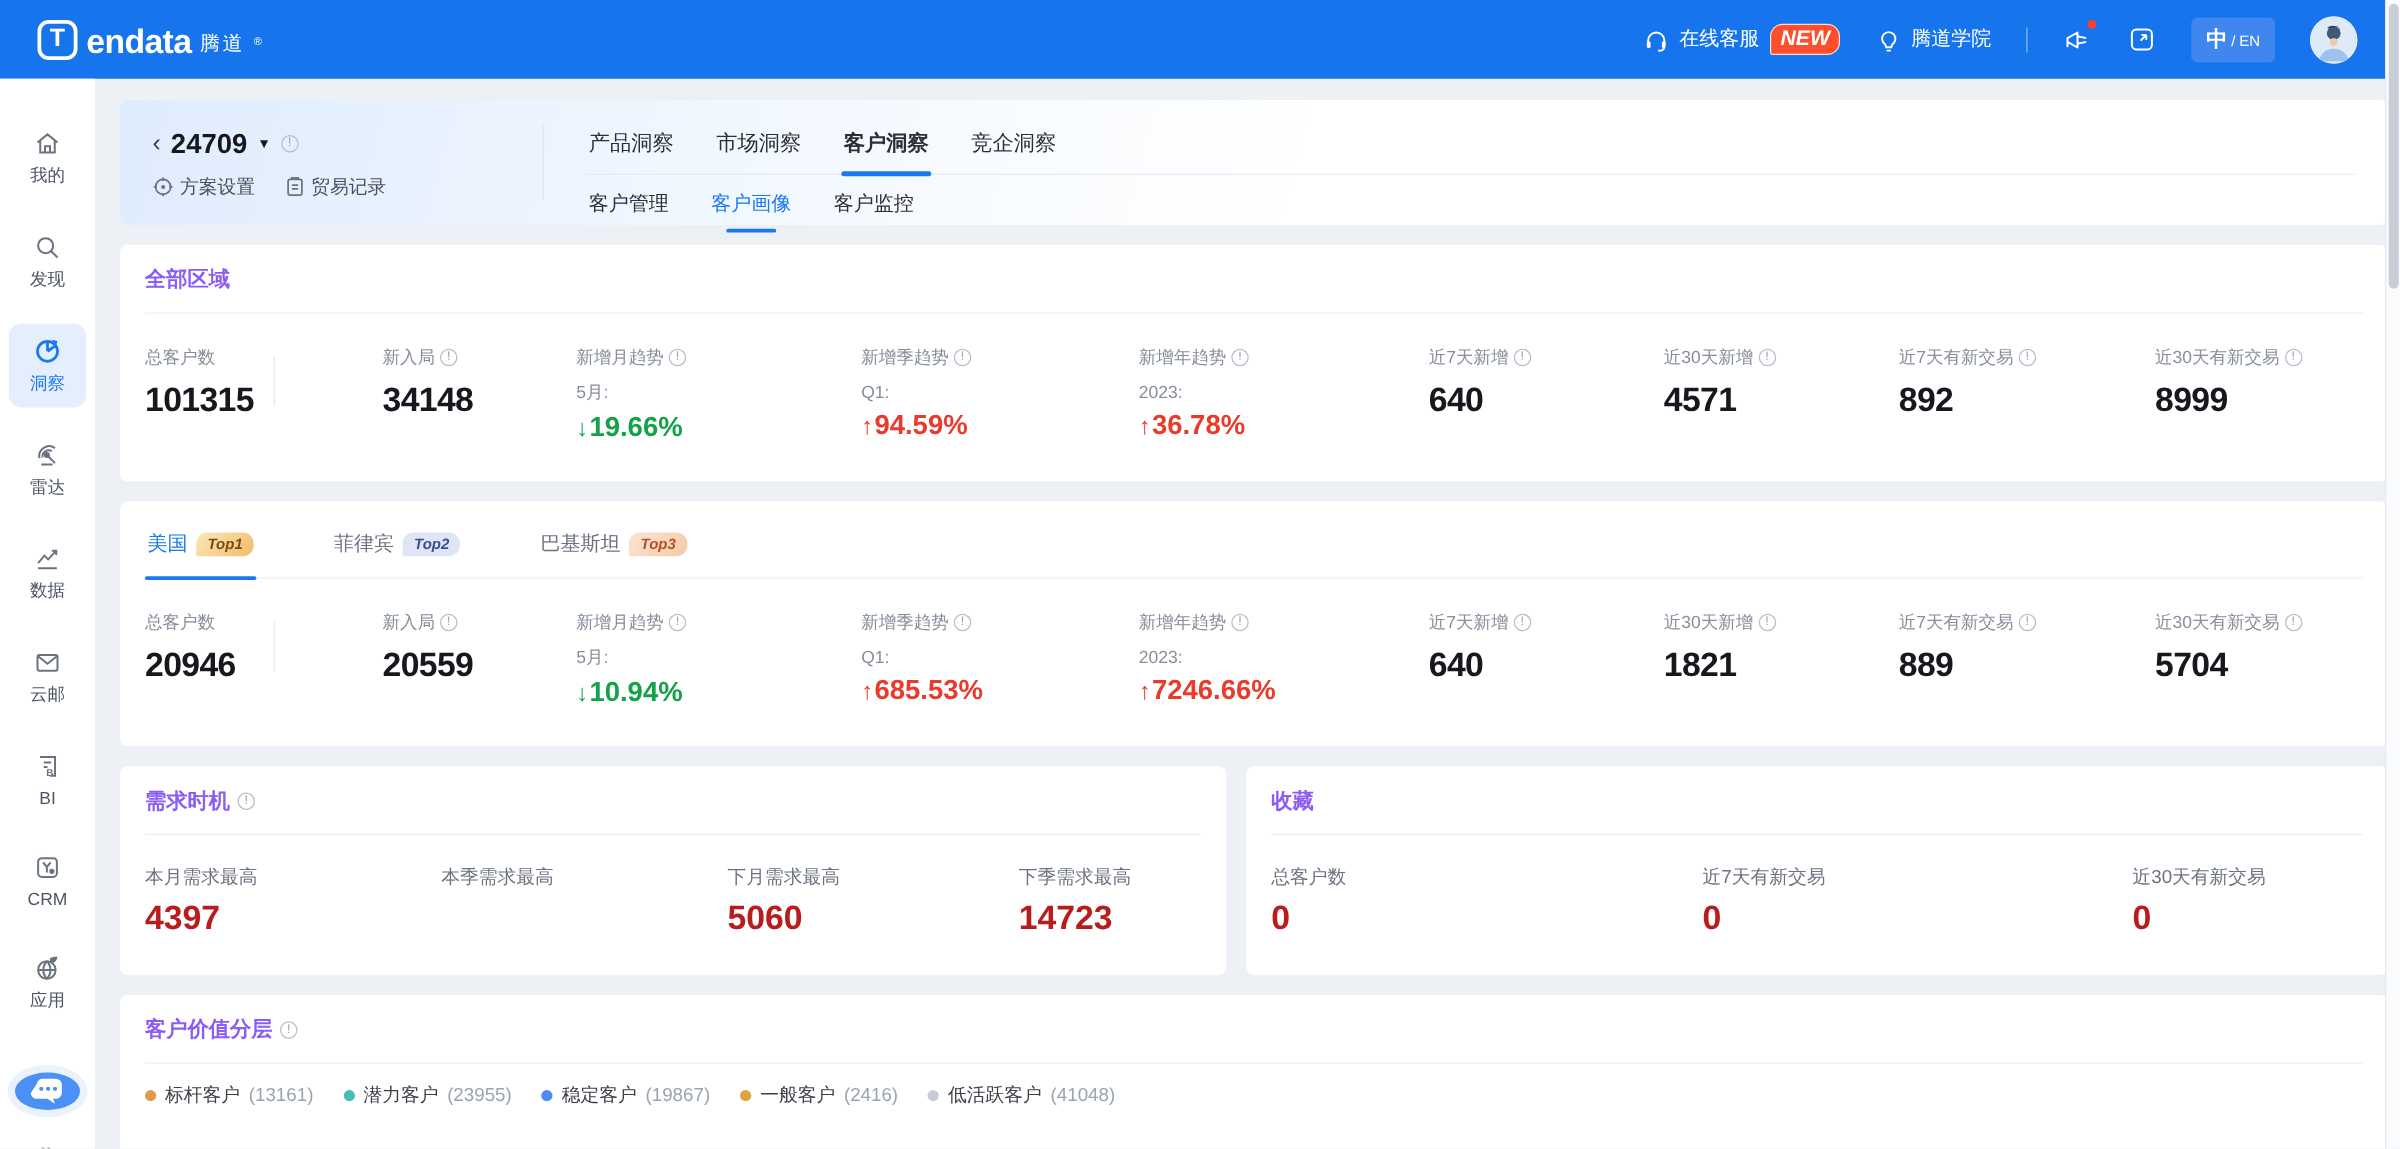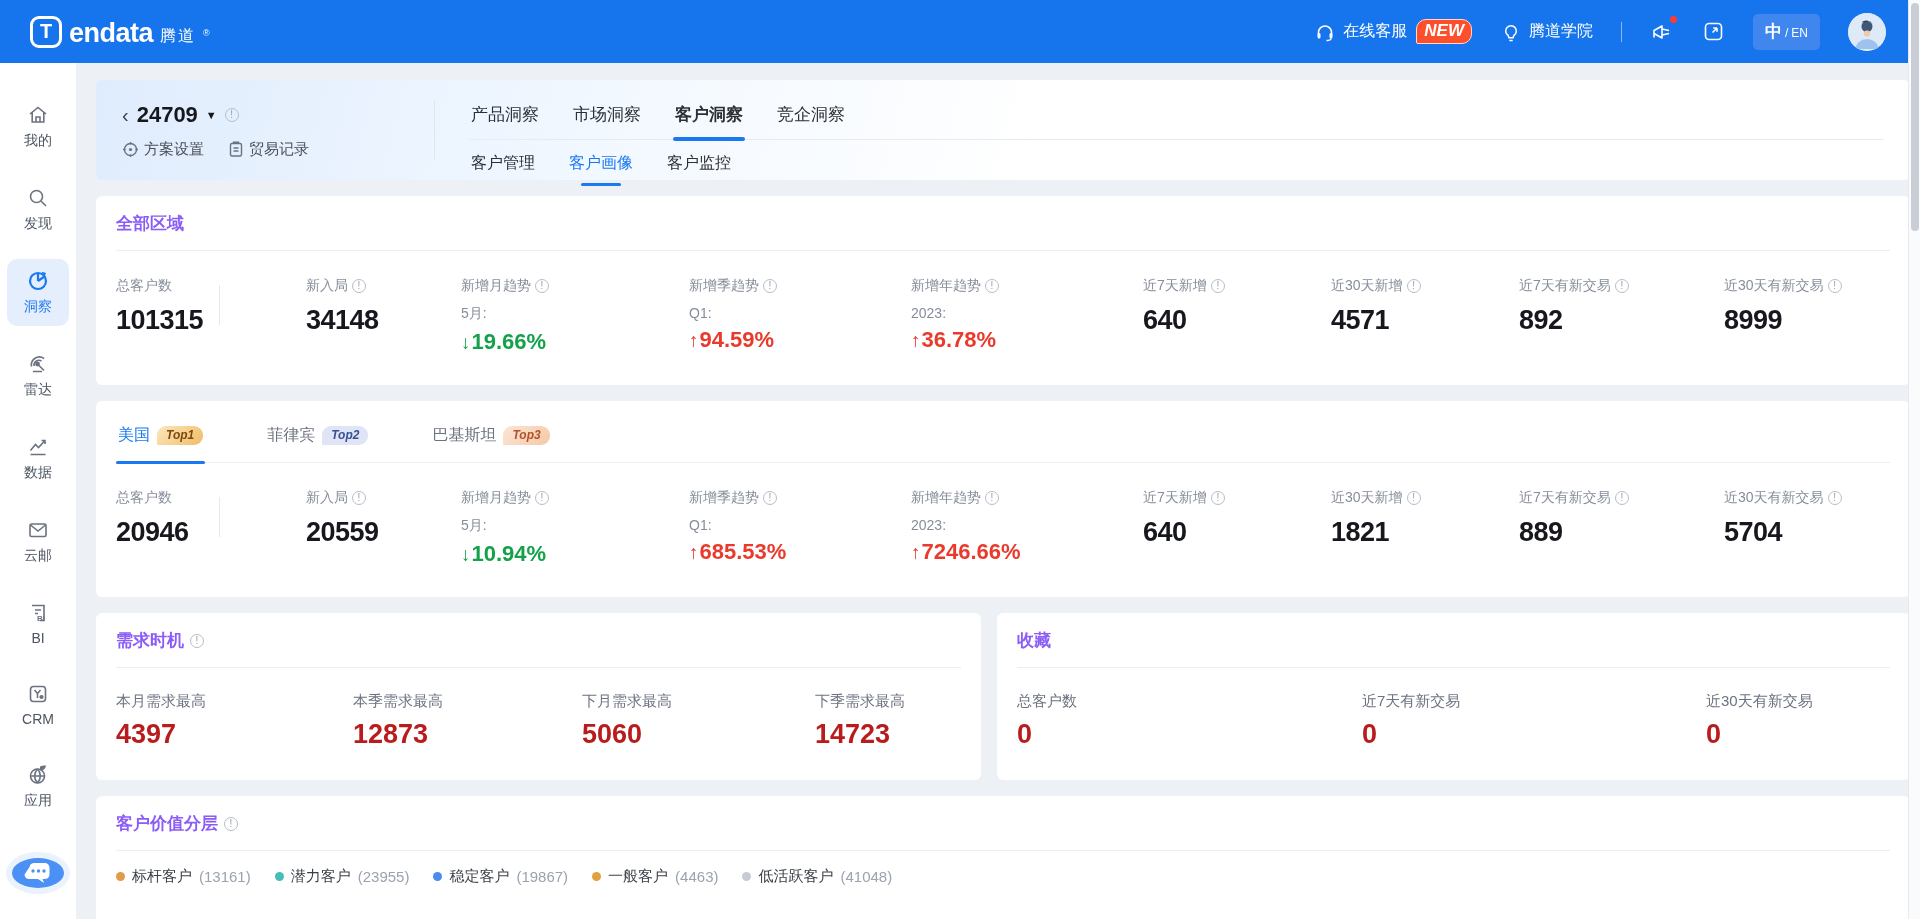--- a/index.html
+++ b/index.html
@@ -509,21 +509,20 @@
           <span class="info-i"></span>
         </div>
         <div class="sec-divider"></div>
         <div class="mini-row">
           <div class="mini d1">
             <div class="mini-label">本月需求最高</div>
             <div class="mini-value">4397</div>
           </div>
           <div class="mini d2">
             <div class="mini-label">本季需求最高</div>
-            <div class="mini-value">12873</div>
           </div>
           <div class="mini d3">
             <div class="mini-label">下月需求最高</div>
             <div class="mini-value">5060</div>
           </div>
           <div class="mini d4">
             <div class="mini-label">下季需求最高</div>
             <div class="mini-value">14723</div>
           </div>
         </div>
@@ -568,21 +567,21 @@
           <span class="legend-count">(23955)</span>
         </span>
         <span class="legend-item">
           <span class="dot dot3"></span>
           <span class="legend-name">稳定客户</span>
           <span class="legend-count">(19867)</span>
         </span>
         <span class="legend-item">
           <span class="dot dot4"></span>
           <span class="legend-name">一般客户</span>
-          <span class="legend-count">(4463)</span>
+          <span class="legend-count">(2416)</span>
         </span>
         <span class="legend-item">
           <span class="dot dot5"></span>
           <span class="legend-name">低活跃客户</span>
           <span class="legend-count">(41048)</span>
         </span>
       </div>
       <div class="subtitle-row">
         <span class="blue-bar"></span>
         <span class="subtitle">全球市场客户价值分布</span>

